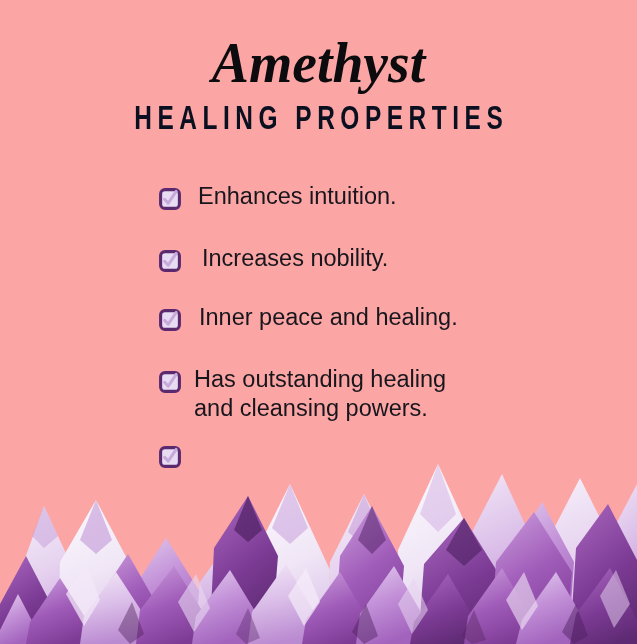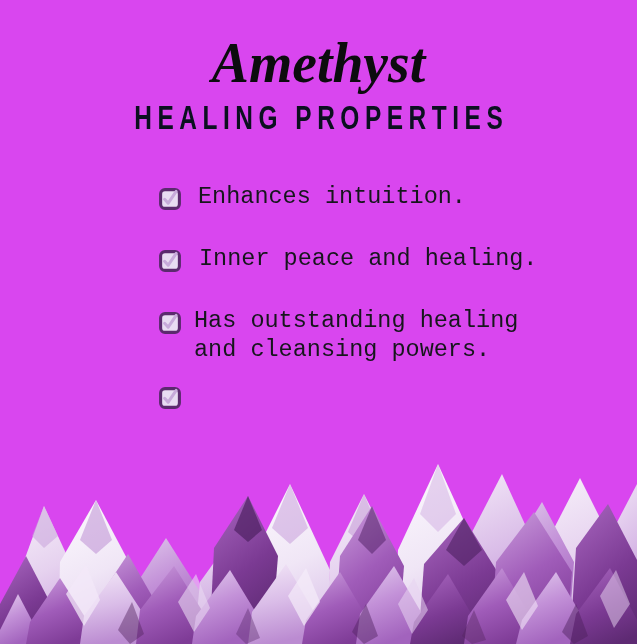--- a/index.html
+++ b/index.html
@@ -4,21 +4,21 @@
 <style>
   html, body {
     margin: 0;
     padding: 0;
     background: #ffffff;
   }
   #poster {
     position: relative;
     width: 637px;
     height: 644px;
-    background: #d946ef;
+    background: #fca5a5;
     overflow: hidden;
     font-family: "Liberation Serif", "DejaVu Serif", serif;
   }
 
   
   .header {
     position: absolute;
     top: 0;
     left: 0;
     width: 637px;
@@ -74,21 +74,21 @@
     flex: 0 0 auto;
     width: 22px;
     height: 22px;
     margin-top: 6px;
     position: relative;
   }
   .check svg { display: block; width: 22px; height: 22px; }
 
   .item-text {
     margin-left: 17px;
-    font-family: Liberation Mono, monospace;
+    font-family: Liberation Sans, sans-serif;
     font-size: 23.5px;
     line-height: 29px;
     color: #16161c;
     white-space: pre-line;
   }
   .item-text.indent-1 { margin-left: 21px; }
   .item-text.indent-2 { margin-left: 18px; text-align: right; }
   .item-text.centered { text-align: left; margin-left: 13px; }
 
   
@@ -117,20 +117,29 @@
     <li class="list-item gap-a">
       <span class="check">
         <svg viewBox="0 0 22 22" xmlns="http://www.w3.org/2000/svg">
           <rect x="1.6" y="1.6" width="18.8" height="18.8" rx="4.4" ry="4.4" fill="#e8dcf2" stroke="#5b2a6e" stroke-width="3.1"></rect>
           <path d="M5.6 11.3 L9.2 15.1 L17.2 3.4" fill="none" stroke="#c7aada" stroke-width="3.0" stroke-linecap="round" stroke-linejoin="round"></path>
         </svg>
       </span>
       <span class="item-text">Enhances intuition.</span>
     </li>
 
+    <li class="list-item gap-b">
+      <span class="check">
+        <svg viewBox="0 0 22 22" xmlns="http://www.w3.org/2000/svg">
+          <rect x="1.6" y="1.6" width="18.8" height="18.8" rx="4.4" ry="4.4" fill="#e8dcf2" stroke="#5b2a6e" stroke-width="3.1"></rect>
+          <path d="M5.6 11.3 L9.2 15.1 L17.2 3.4" fill="none" stroke="#c7aada" stroke-width="3.0" stroke-linecap="round" stroke-linejoin="round"></path>
+        </svg>
+      </span>
+      <span class="item-text indent-1">Increases nobility.</span>
+    </li>
 
     <li class="list-item gap-c">
       <span class="check">
         <svg viewBox="0 0 22 22" xmlns="http://www.w3.org/2000/svg">
           <rect x="1.6" y="1.6" width="18.8" height="18.8" rx="4.4" ry="4.4" fill="#e8dcf2" stroke="#5b2a6e" stroke-width="3.1"></rect>
           <path d="M5.6 11.3 L9.2 15.1 L17.2 3.4" fill="none" stroke="#c7aada" stroke-width="3.0" stroke-linecap="round" stroke-linejoin="round"></path>
         </svg>
       </span>
       <span class="item-text indent-2">Inner peace and healing.</span>
     </li>

